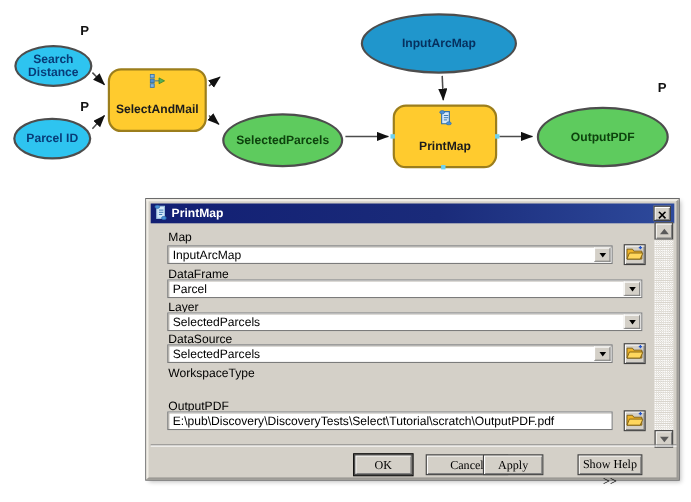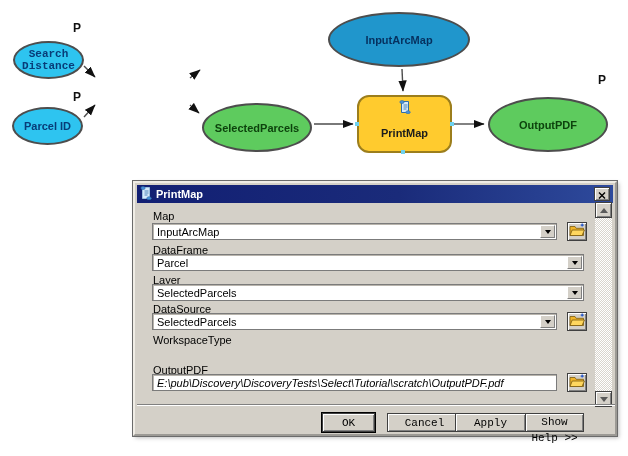--- a/index.html
+++ b/index.html
@@ -21,21 +21,21 @@
   .ell.blue  { background:#2096cc; color:#06305e; }
   .ell.green { background:#5ecb5e; color:#0d430d; }
   .tool {
     background:#ffcb2e; border:2px solid #9c7e1c; border-radius:12px; color:#1c1c1c;
     flex-direction:column; justify-content:flex-start;
   }
   .tool .ticon { margin-top:3px; height:14px; }
   .tool .tlabel { flex:1; display:flex; align-items:center; }
   .pmark { position:absolute; font-weight:bold; font-size:12px; color:#111; }
   .anchor { position:absolute; width:4px; height:4px; background:#6fd2ef; }
-  .nlines span { display:block;font-family:Liberation Mono, monospace; }
+  .nlines span { display:block; }
 
   
   .dlg {
     position:absolute; left:133px; top:181px; width:484px; height:255px;
     background:#d4d0c8; border:2px outset #f0ede6;
     box-shadow:0 0 0 1px #6b6b6b, 2px 2px 4px rgba(0,0,0,.25);
     font-size:11px; color:#000;
   }
   .titlebar {
     position:absolute; left:2px; top:2px; right:2px; height:18px;
@@ -50,21 +50,21 @@
   }
   .flabel { position:absolute; left:18px; height:12px; font-size:11px; }
   .combo, .tinput {
     position:absolute; left:17px; height:17px; background:#fff;
     border:1px solid #7b7b7b; box-shadow:inset 1px 1px 0 #b8b4ac;
   }
   .combo .cval, .tinput .cval {
     position:absolute; left:4px; top:1px; right:17px; white-space:nowrap; overflow:hidden;
     font-size:11px; line-height:14px;
   }
-  .tinput .cval { right:2px;font-style:italic; }
+  .tinput .cval { right:2px; }
   .dd {
     position:absolute; top:1px; right:1px; bottom:1px; width:15px; background:#d4d0c8;
     border:1px solid #808080; border-top-color:#fff; border-left-color:#fff;
     display:flex; align-items:center; justify-content:center;
   }
   .tri { width:0; height:0; border-left:3px solid transparent; border-right:3px solid transparent; border-top:4px solid #000; }
   .browse {
     position:absolute; left:432px; width:20px; height:19px; background:#d4d0c8;
     border:1px solid #404040; box-shadow:inset 1px 1px 0 #fff, inset -1px -1px 0 #808080;
     display:flex; align-items:center; justify-content:center; padding:0;
@@ -83,21 +83,21 @@
     border:1px solid #404040; box-shadow:inset 1px 1px 0 #fff, inset -1px -1px 0 #808080;
     display:flex; align-items:center; justify-content:center;
   }
   .sb-btn.up { top:0; } .sb-btn.down { bottom:0; }
   .tri-up { width:0; height:0; border-left:4px solid transparent; border-right:4px solid transparent; border-bottom:5px solid #5a5a5a; }
   .tri-down { width:0; height:0; border-left:4px solid transparent; border-right:4px solid transparent; border-top:5px solid #5a5a5a; }
   .divider { position:absolute; left:2px; top:221px; width:478px; height:2px; border-top:1px solid #808080; border-bottom:1px solid #fff; }
   .dbtn {
     position:absolute; top:230px; height:19px; background:#d4d0c8;
     border:1px solid #404040; box-shadow:inset 1px 1px 0 #fff, inset -1px -1px 0 #808080;
-    font-family:Liberation Mono, monospace; font-size:11px; text-align:center; line-height:16px; padding:0;
+    font-family:Liberation Serif, serif; font-size:11px; text-align:center; line-height:16px; padding:0;
   }
   .dbtn.default { outline:1px solid #000; }
 </style>
 </head>
 <body>
 
 <div class="stage">
 
   <div class="diagram">
 
@@ -124,20 +124,32 @@
       <div class="nlines">
         <span>Search</span>
         <span>Distance</span>
       </div>
     </div>
 
     <div class="node ell cyan" style="left:12px; top:107px; width:71px; height:38px">
       <span>Parcel ID</span>
     </div>
 
+    <div class="node tool" style="left:98px; top:62px; width:90px; height:58px">
+      <span class="ticon">
+        <svg width="15" height="13" viewBox="0 0 14 12">
+          <rect x="0.5" y="0.5" width="3.4" height="3" fill="#7fb2e5" stroke="#2e6da8" stroke-width="0.7"></rect>
+          <rect x="0.5" y="4.5" width="3.4" height="3" fill="#4a90d9" stroke="#2e6da8" stroke-width="0.7"></rect>
+          <rect x="0.5" y="8.5" width="3.4" height="3" fill="#7fb2e5" stroke="#2e6da8" stroke-width="0.7"></rect>
+          <path d="M4.5 6 h3.5" stroke="#2e6da8" stroke-width="0.8"></path>
+          <path d="M8 3.5 l4.7 2.5 -4.7 2.5 z" fill="#58b058" stroke="#2e7d2e" stroke-width="0.6"></path>
+        </svg>
+      </span>
+      <span class="tlabel">SelectAndMail</span>
+    </div>
 
 
     <div class="node ell green" style="left:202px; top:103px; width:110px; height:49px">
       <span>SelectedParcels</span>
     </div>
 
     <div class="node ell blue" style="left:328px; top:12px; width:142px; height:55px">
       <span>InputArcMap</span>
     </div>
 
@@ -255,17 +267,17 @@
       <div class="sb-track"></div>
       <div class="sb-btn down">
           <span class="tri-down"></span>
         </div>
     </div>
 
     <div class="divider"></div>
 
     <button class="dbtn default" style="left:187px; width:53px">OK</button>
     <button class="dbtn" style="left:252px; width:75px">Cancel</button>
-    <button class="dbtn" style="left:320px; width:71px">Apply</button>
+    <button class="dbtn" style="left:304px; width:55px">Apply</button>
     <button class="dbtn" style="left:390px; width:59px">Show Help &gt;&gt;</button>
   </div>
 
 </div>
 
 </body></html>

